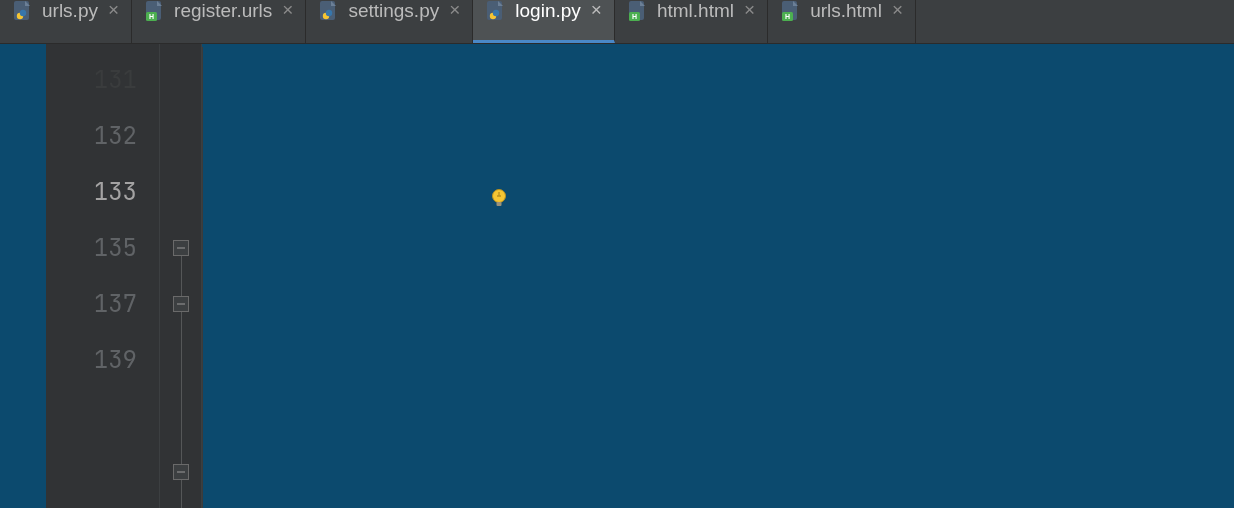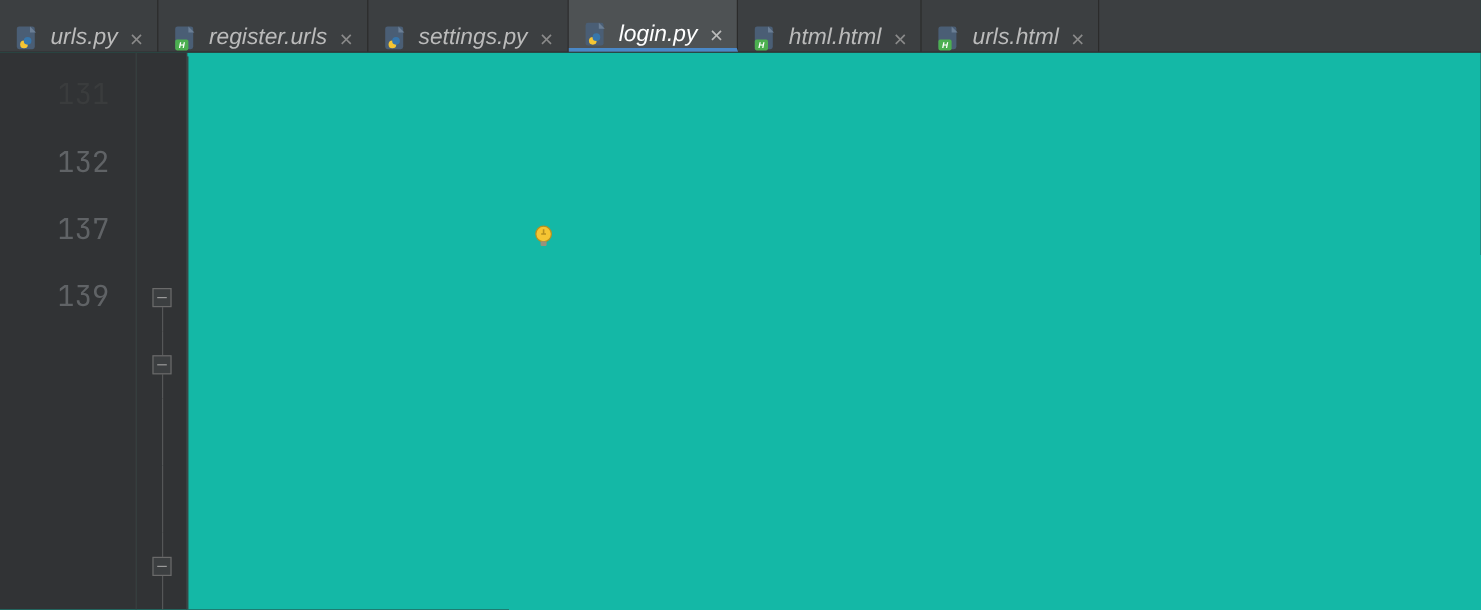--- a/index.html
+++ b/index.html
@@ -16,28 +16,27 @@
     display: flex;
     align-items: stretch;
     height: 44px;
     background: #3c3f41;
     border-bottom: 1px solid #2b2b2b;
     font-family: -apple-system, "Segoe UI", sans-serif;
     font-size: 19px;
   }
   .tab {
     display: flex;
-    align-items: flex-end;
+    align-items: flex-start;
     gap: 8px;
     padding: 0 10px 0 12px;
     color: #bbbbbb;
     border-right: 1px solid #2b2b2b;
     cursor: pointer;
     white-space: nowrap;
-    font-style: italic;
   }
   .tab.active {
     background: #4e5254;
     color: #ffffff;
     border-bottom: 3px solid #4a88c7;
   }
   .tab .label { }
   .tab .close {
     color: #8a8a8a;
     font-size: 19px;
@@ -47,21 +46,22 @@
   .tab.active .close { color: #bbbbbb; }
 
   .file-icon { width: 22px; height: 22px; position: relative; }
   .file-icon svg { width: 22px; height: 22px; display:block; }
 
   
   .editor {
     display: flex;
     height: calc(100% - 44px);
     position: relative;
-    background: #14b8a6;
+    background: #0c4a6e;
+    padding-left: 46px;
   }
   .gutter {
     width: 114px;
     flex: 0 0 114px;
     background: #313335;
     color: #606366;
     text-align: right;
     padding-right: 22px;
     padding-top: 8px;
     font-size: 24px;
@@ -222,20 +222,22 @@
     <span class="label">urls.html</span>
     <span class="close">×</span>
   </div>
 </div>
 
 <div class="editor">
 
   <div class="gutter">
     <div class="ln" style="color:#3a3c3d">131</div>
     <div class="ln">132</div>
+    <div class="ln active">133</div>
+    <div class="ln">135</div>
     <div class="ln">137</div>
     <div class="ln">139</div>
   </div>
 
   <div class="fold-col">
     <div class="cell"></div>
     <div class="cell"></div>
     <div class="cell"></div>
     <div class="cell">
         <span class="fold-line" style="top:50%"></span>

